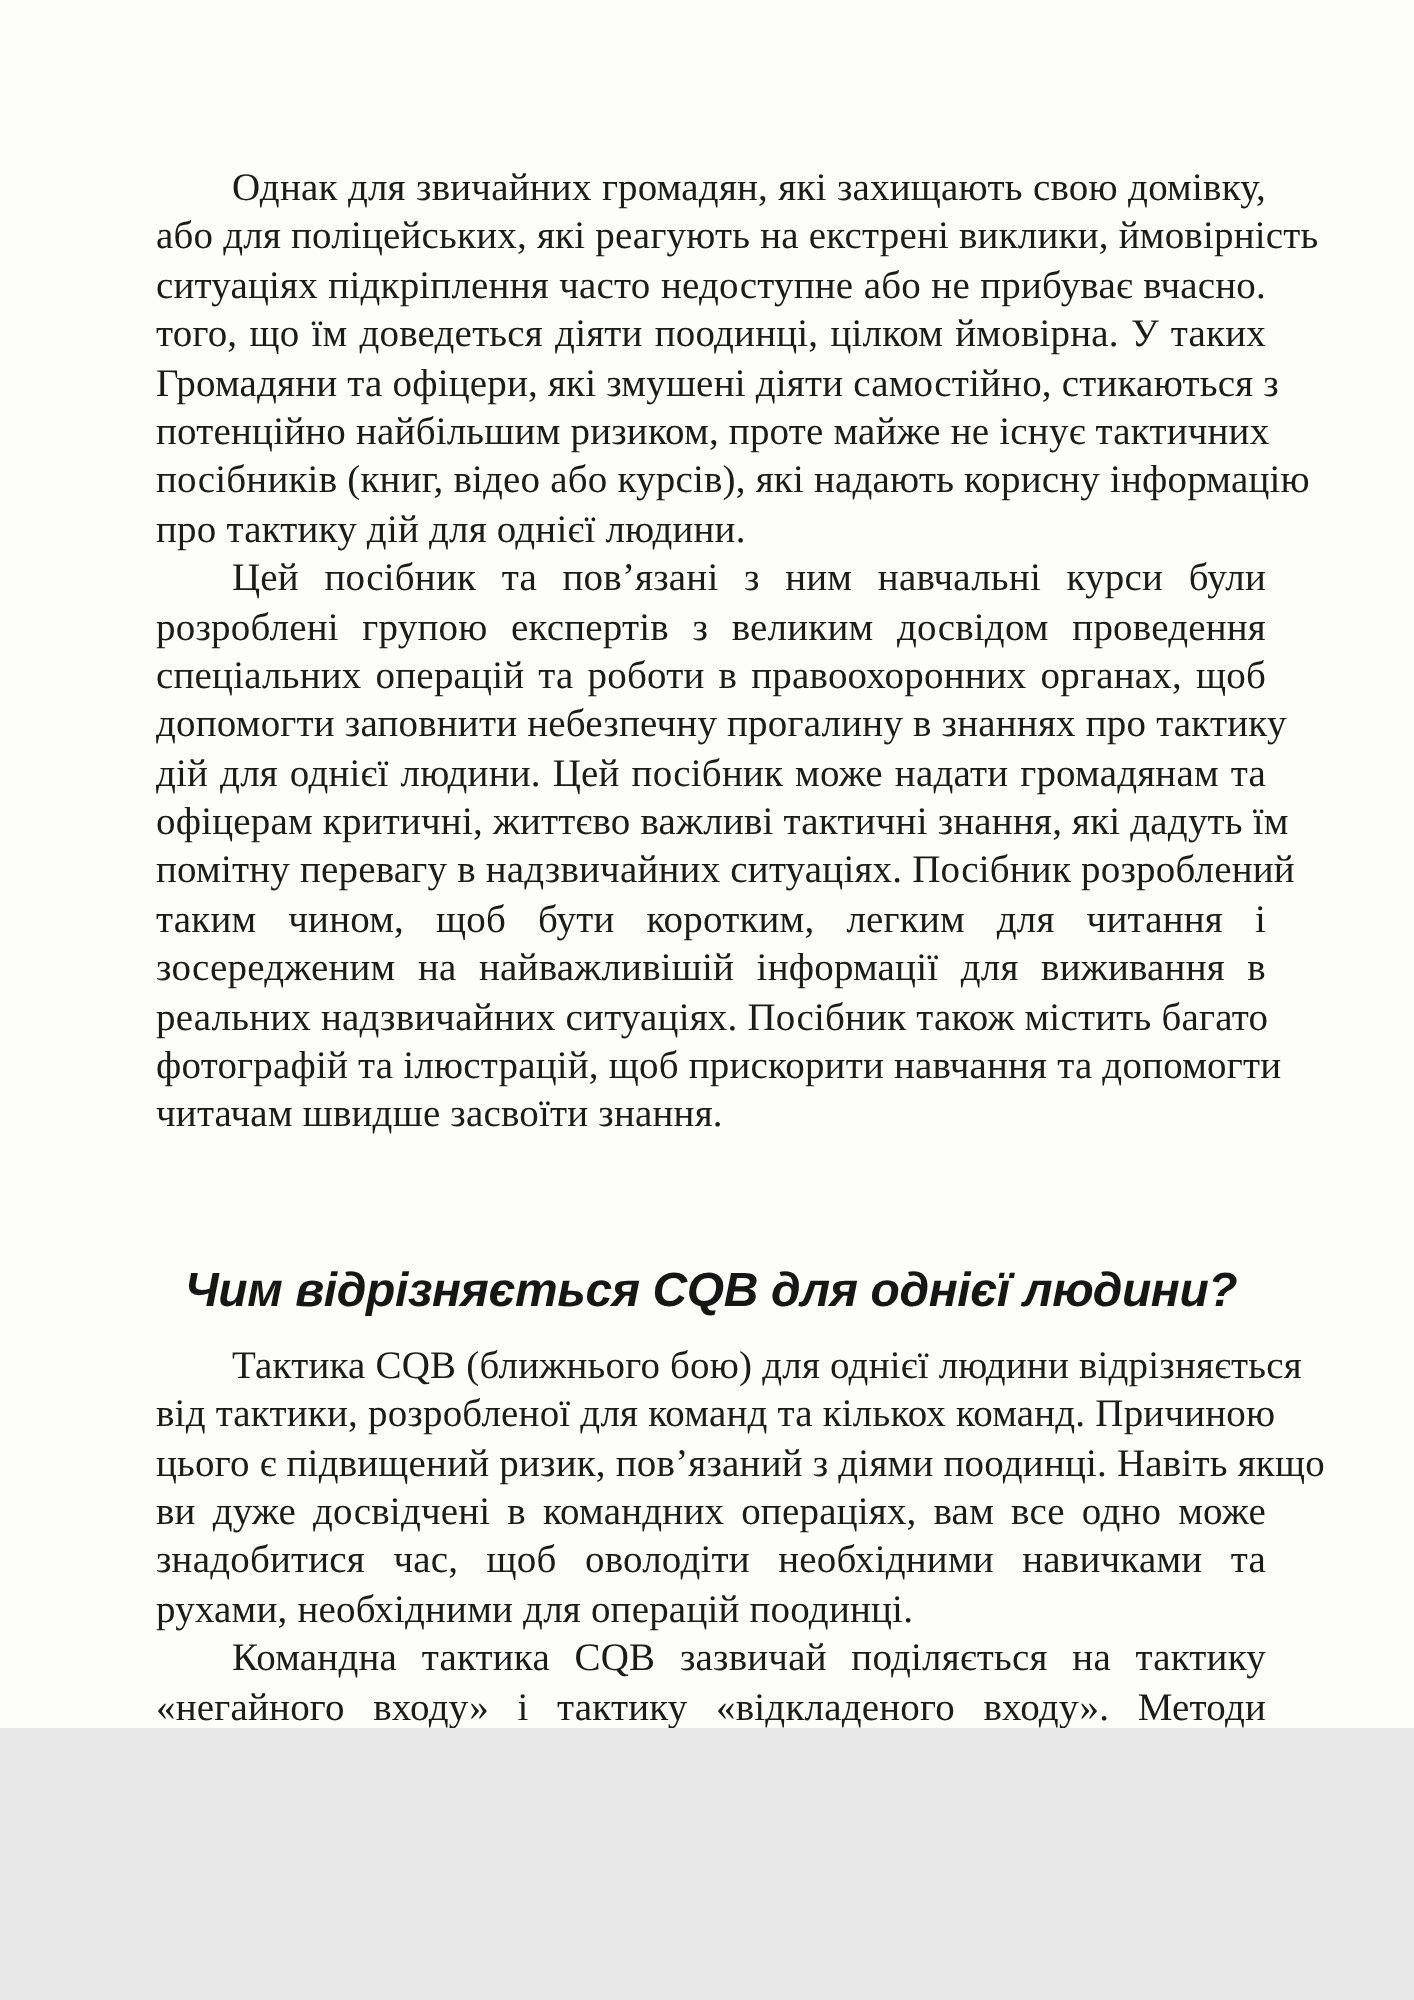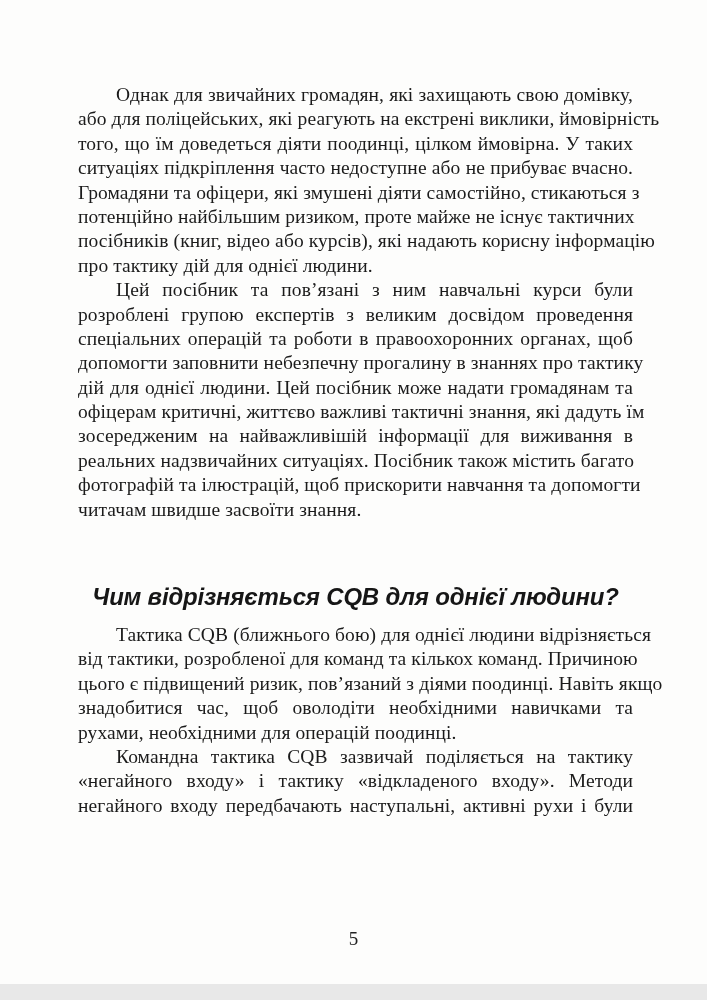--- a/index.html
+++ b/index.html
@@ -3,21 +3,21 @@
 <meta charset="utf-8">
 <style>
   html, body {
     margin: 0;
     padding: 0;
     background: #e8e8e8;
   }
   .page {
     position: relative;
     width: 707px;
-    height: 984px;
+    height: 864px;
     margin: 0 auto;
     background: #fdfdfc;
     overflow: hidden;
     color: #1b1b1b;
   }
   .text-area {
     position: absolute;
     left: 78px;
     top: 83px;
     width: 555px;
@@ -68,44 +68,47 @@
   }
 </style>
 </head>
 <body>
 
 <div class="page">
   <div class="text-area" id="text-area">
       <div class="para">
         <span class="line first">Однак для звичайних громадян, які захищають свою домівку,</span>
         <span class="line">або для поліцейських, які реагують на екстрені виклики, ймовірність</span>
+        <span class="line">ситуаціях підкріплення часто недоступне або не прибуває вчасно.</span>
         <span class="line">того, що їм доведеться діяти поодинці, цілком ймовірна. У таких</span>
-        <span class="line">ситуаціях підкріплення часто недоступне або не прибуває вчасно.</span>
         <span class="line">Громадяни та офіцери, які змушені діяти самостійно, стикаються з</span>
         <span class="line">потенційно найбільшим ризиком, проте майже не існує тактичних</span>
         <span class="line">посібників (книг, відео або курсів), які надають корисну інформацію</span>
         <span class="line last">про тактику дій для однієї людини.</span>
       </div>
       <div class="para">
         <span class="line first">Цей посібник та пов’язані з ним навчальні курси були</span>
         <span class="line">розроблені групою експертів з великим досвідом проведення</span>
         <span class="line">спеціальних операцій та роботи в правоохоронних органах, щоб</span>
         <span class="line">допомогти заповнити небезпечну прогалину в знаннях про тактику</span>
         <span class="line">дій для однієї людини. Цей посібник може надати громадянам та</span>
         <span class="line">офіцерам критичні, життєво важливі тактичні знання, які дадуть їм</span>
+        <span class="line">помітну перевагу в надзвичайних ситуаціях. Посібник розроблений</span>
+        <span class="line">таким чином, щоб бути коротким, легким для читання і</span>
         <span class="line">зосередженим на найважливішій інформації для виживання в</span>
         <span class="line">реальних надзвичайних ситуаціях. Посібник також містить багато</span>
         <span class="line">фотографій та ілюстрацій, щоб прискорити навчання та допомогти</span>
         <span class="line last">читачам швидше засвоїти знання.</span>
       </div>
       <h2 class="section-heading">Чим відрізняється CQB для однієї людини?</h2>
       <div class="para">
         <span class="line first">Тактика CQB (ближнього бою) для однієї людини відрізняється</span>
         <span class="line">від тактики, розробленої для команд та кількох команд. Причиною</span>
         <span class="line">цього є підвищений ризик, пов’язаний з діями поодинці. Навіть якщо</span>
+        <span class="line">ви дуже досвідчені в командних операціях, вам все одно може</span>
         <span class="line">знадобитися час, щоб оволодіти необхідними навичками та</span>
         <span class="line last">рухами, необхідними для операцій поодинці.</span>
       </div>
       <div class="para">
         <span class="line first">Командна тактика CQB зазвичай поділяється на тактику</span>
         <span class="line">«негайного входу» і тактику «відкладеного входу». Методи</span>
         <span class="line">негайного входу передбачають наступальні, активні рухи і були</span>
       </div>
     </div>
   <div class="page-footer">5</div>

